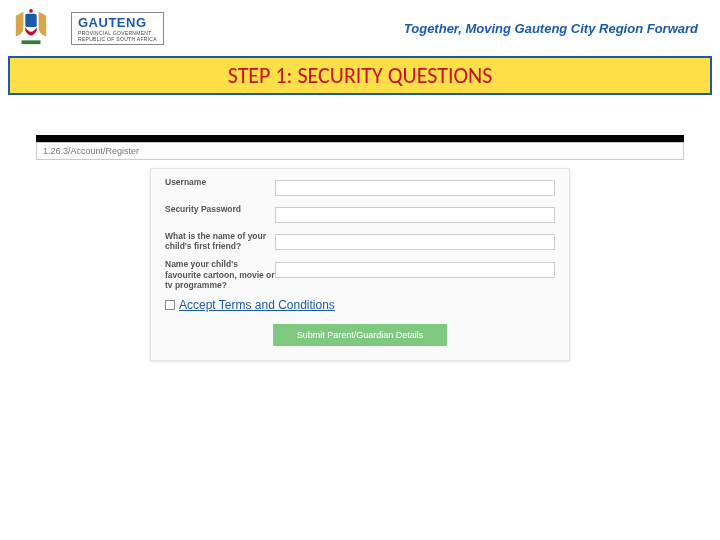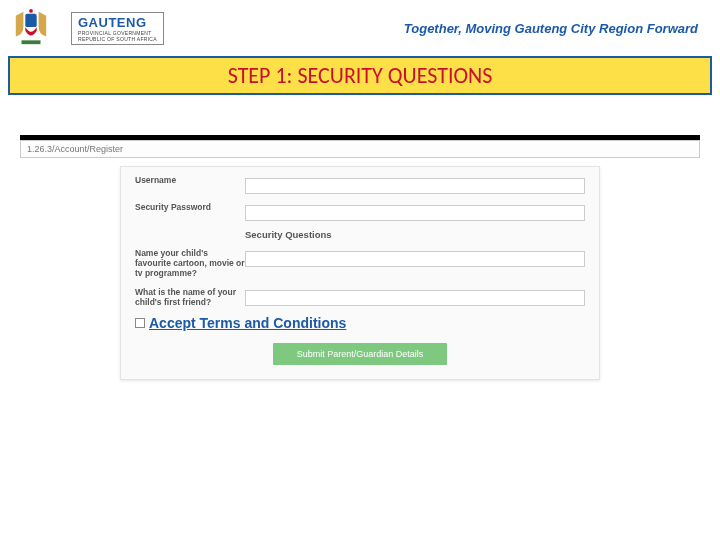--- a/index.html
+++ b/index.html
@@ -9,33 +9,33 @@
   .logo-group { display: flex; align-items: center; gap: 21px; }
   .coat-arms { width: 38px; height: 40px; }
   .gauteng-box { border: 1px solid #888; padding: 2px 6px; }
   .gauteng-title { color: #1b5aa8; font-weight: bold; font-size: 13px; letter-spacing: 0.5px; }
   .gauteng-sub { font-size: 5px; color: #444; letter-spacing: 0.3px; }
   .slogan { color: #1b5aa8; font-weight: bold; font-style: italic; font-size: 13px; margin-right: 10px; }
   
   .step-bar { margin: 4px 8px 0; border: 2px solid #1b5aa8; background: #fde047; text-align: center; padding: 4px 0; }
   .step-text { color: #c8102e; font-size: 22px; font-weight: 400; font-family: Calibri, Arial, sans-serif; }
   
-  .browser-wrap { margin: 40px 20px 0; border-top: 5px solid #000000; }
+  .browser-wrap { margin: 40px 36px 0; border-top: 7px solid #000000; }
   .addr-bar { font-size: 9px; color: #777; border: 1px solid #ccc; padding: 3px 6px; background: #fdfdfd; }
   
-  .form-panel { margin: 8px auto 0; width: 480px; border: 1px solid #e3e3e3; background: #fafafa; padding: 8px 14px 14px; box-shadow: 0 1px 3px rgba(0,0,0,0.1); }
+  .form-panel { margin: 8px auto 0; width: 420px; border: 1px solid #e3e3e3; background: #fafafa; padding: 8px 14px 14px; box-shadow: 0 1px 3px rgba(0,0,0,0.1); }
   .row { display: flex; align-items: flex-start; margin-bottom: 8px; }
   .lbl { width: 110px; font-size: 8.5px; font-weight: bold; color: #555; line-height: 1.2; }
   .fld { flex: 1; }
   .inp { width: 100%; border: 1px solid #ccc; height: 16px; font-size: 9px; padding: 1px 3px; background: #fff; }
   .section-title { font-size: 9.5px; font-weight: bold; color: #555; margin-left: 110px; margin-bottom: 8px; margin-top: 4px; }
   
   .terms-row { display: flex; align-items: center; gap: 4px; margin-top: 4px; }
   .chk { width: 10px; height: 10px; border: 1px solid #888; background: #fff; display: inline-block; }
-  .terms-link { color: #1b5aa8; font-size: 14px; font-weight: bold; }
+  .terms-link { color: #1b5aa8; font-size: 12px; font-weight: normal; }
   .terms-hint { color: #c8102e; font-size: 8.5px; margin-top: 3px; }
   
   .submit-btn { display: block; margin: 12px auto 0; background: #7fc87f; color: #fff; border: none; padding: 6px 24px; font-size: 9px; border-radius: 1px; }
 </style>
 </head>
 <body>
 
 <div class="header">
   <div class="logo-group">
     <svg class="coat-arms" viewBox="0 0 40 42">
@@ -65,28 +65,27 @@
   <div class="form-panel">
     <div class="row">
       <div class="lbl">Username</div>
       <div class="fld"><input class="inp" value="" style=""></div>
     </div>
     <div class="row">
       <div class="lbl">Security Password</div>
       <div class="fld"><input type="password" class="inp" value="" style=""></div>
     </div>
 
-    <div class="section-title">Security Questions</div>
 
     <div class="row">
-      <div class="lbl">Name your child's favourite cartoon, movie or tv programme?</div>
+      <div class="lbl">What is the name of your child's first friend?</div>
       <div class="fld"><input class="inp" value="" style=""></div>
     </div>
     <div class="row">
-      <div class="lbl">What is the name of your child's first friend?</div>
+      <div class="lbl">Name your child's favourite cartoon, movie or tv programme?</div>
       <div class="fld"><input class="inp" value="" style=""></div>
     </div>
 
     <div class="terms-row">
       <span class="chk"></span>
       <a class="terms-link" href="#">Accept Terms and Conditions</a>
     </div>
 
     <button class="submit-btn">Submit Parent/Guardian Details</button>
   </div>

